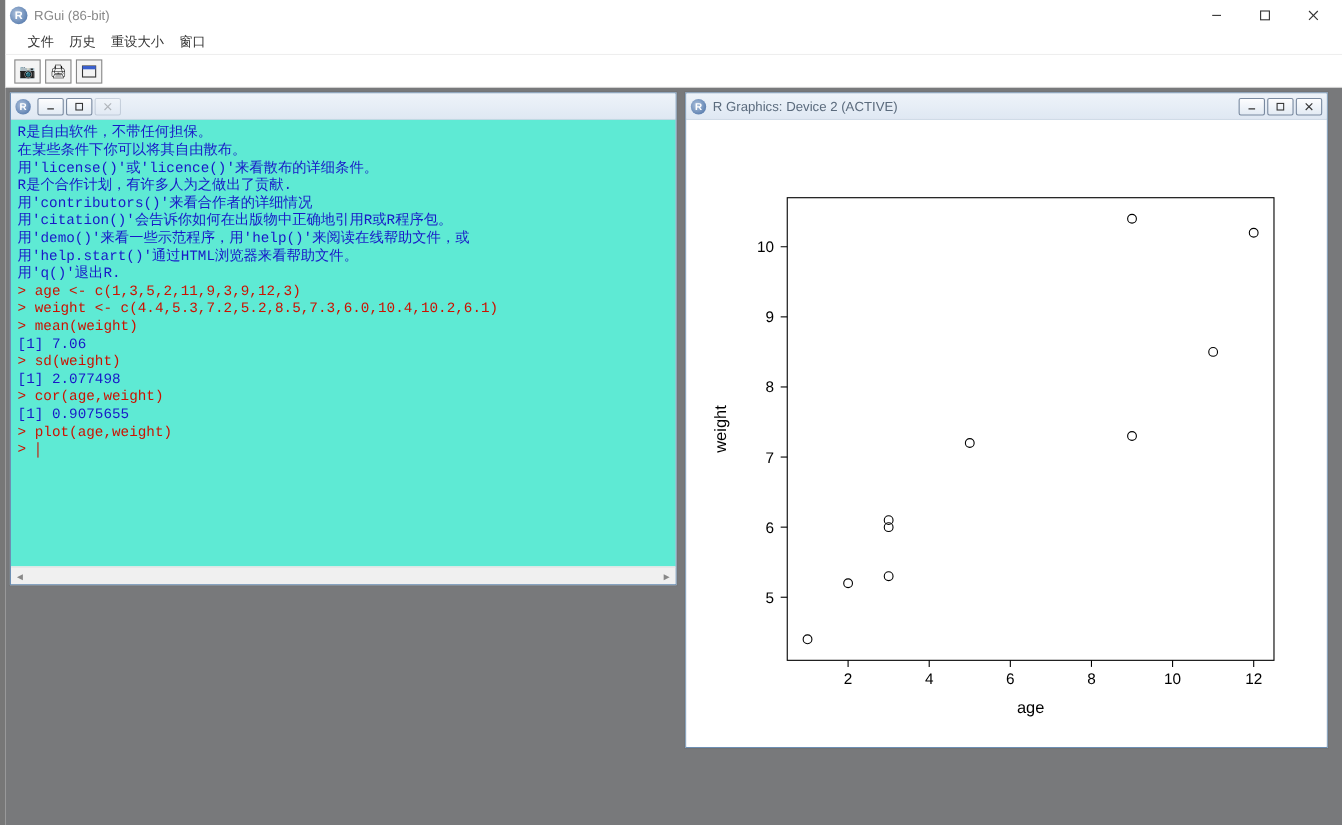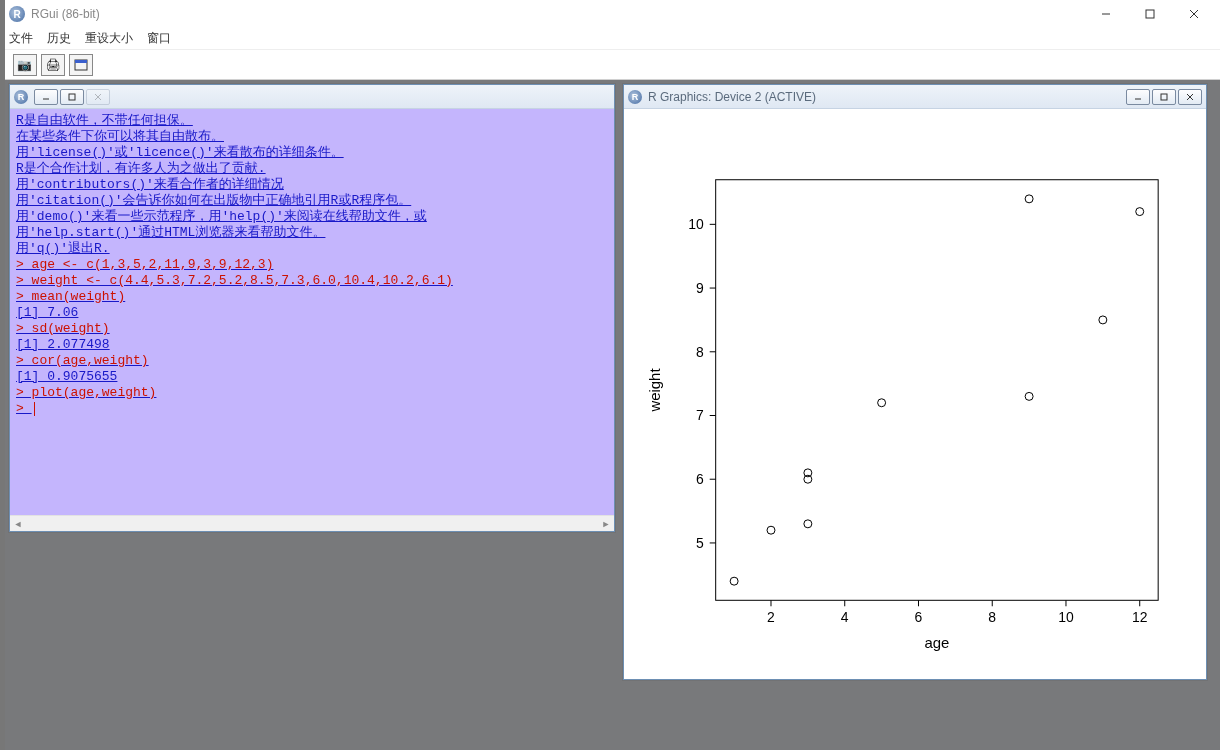--- a/index.html
+++ b/index.html
@@ -59,21 +59,21 @@
     align-items: center;
     justify-content: center;
     color: #333;
     font-size: 11px;
   }
   .menubar {
     height: 22px;
     background: #fff;
     display: flex;
     align-items: center;
-    padding: 0 4px;
+    padding: 0 20px;
     gap: 14px;
     color: #333;
     font-size: 12px;
     border-bottom: 1px solid #eee;
   }
   .menubar span { cursor: default; }
   .toolbar {
     height: 30px;
     background: #fff;
     display: flex;
@@ -141,30 +141,29 @@
     display: flex;
     align-items: center;
     justify-content: center;
     font-size: 9px;
     color: #333;
   }
 
   
   .console-body {
     flex: 1;
-    background: #c4b5fd;
+    background: #5eead4;
     font-family: "Courier New", monospace;
     font-size: 13px;
     line-height: 16px;
     padding: 4px 6px 2px 6px;
     color: #1818c8;
     white-space: pre;
     overflow: hidden;
     position: relative;
-    text-decoration: underline;
   }
   .console-body .red { color: #cc1100; }
   .console-body .blue { color: #1818c8; }
   .cursor {
     display: inline-block;
     width: 1px; height: 14px;
     background: #cc1100;
     vertical-align: text-bottom;
     margin-left: 2px;
   }

